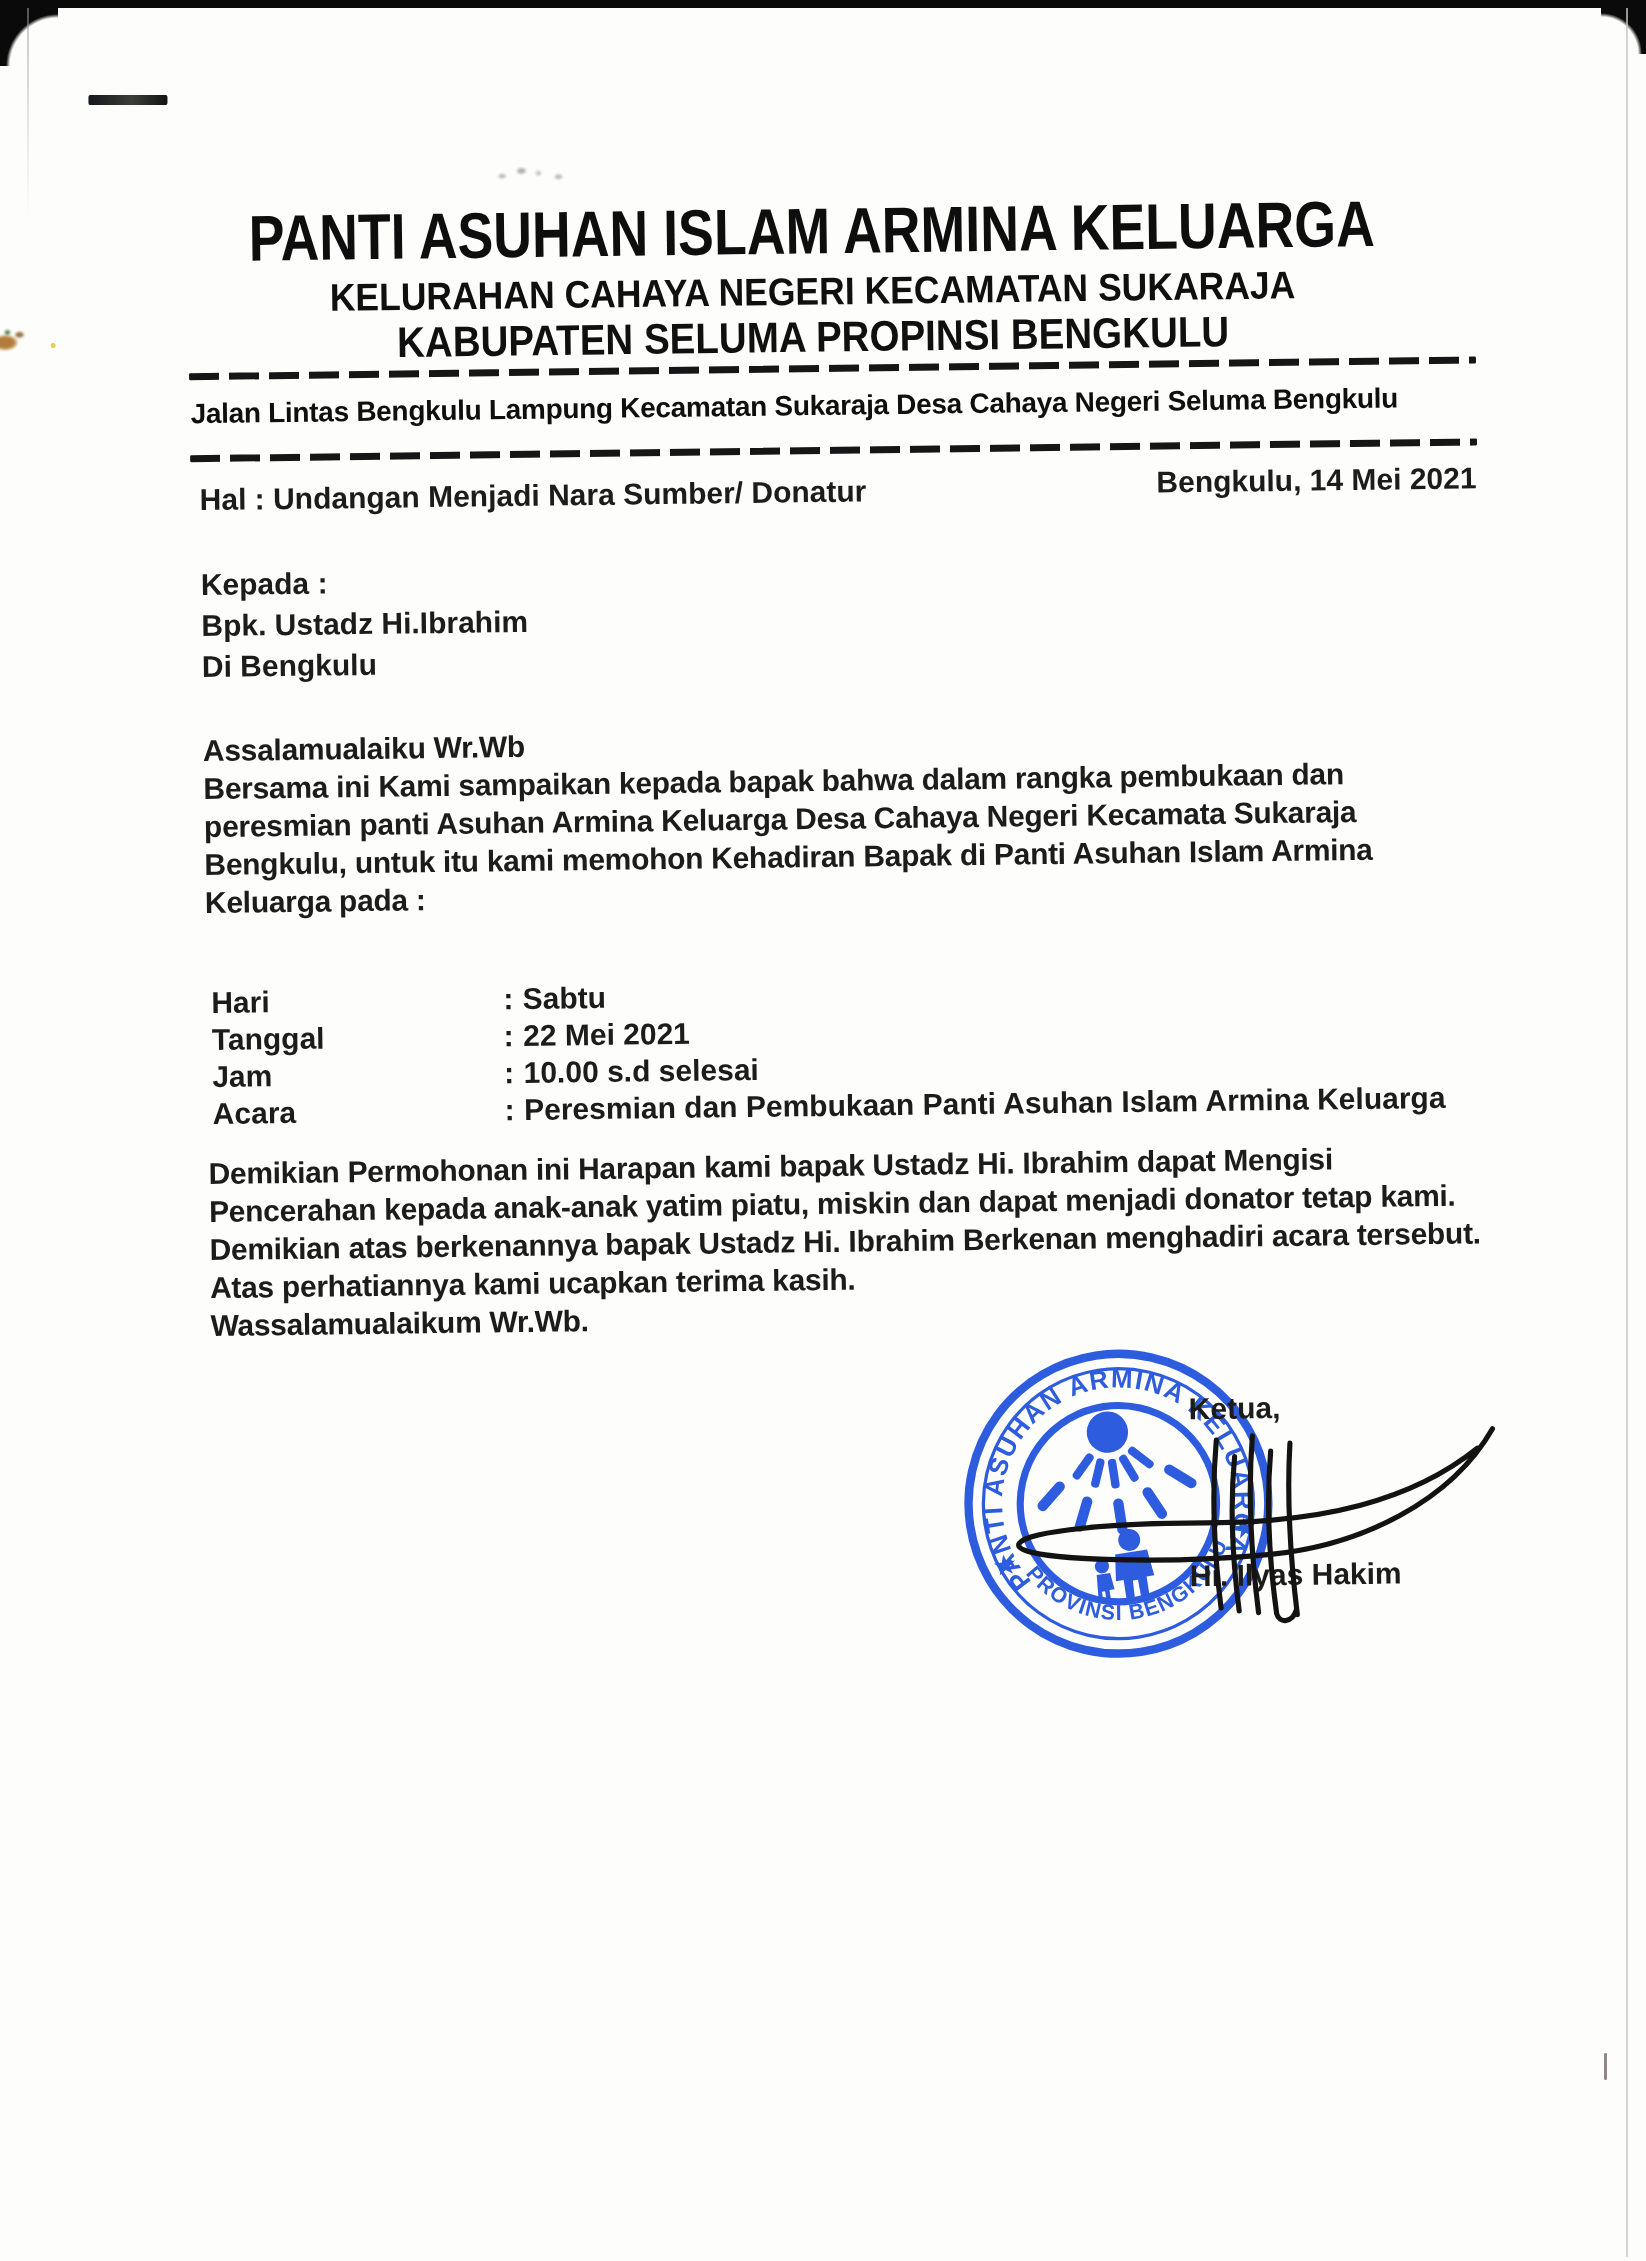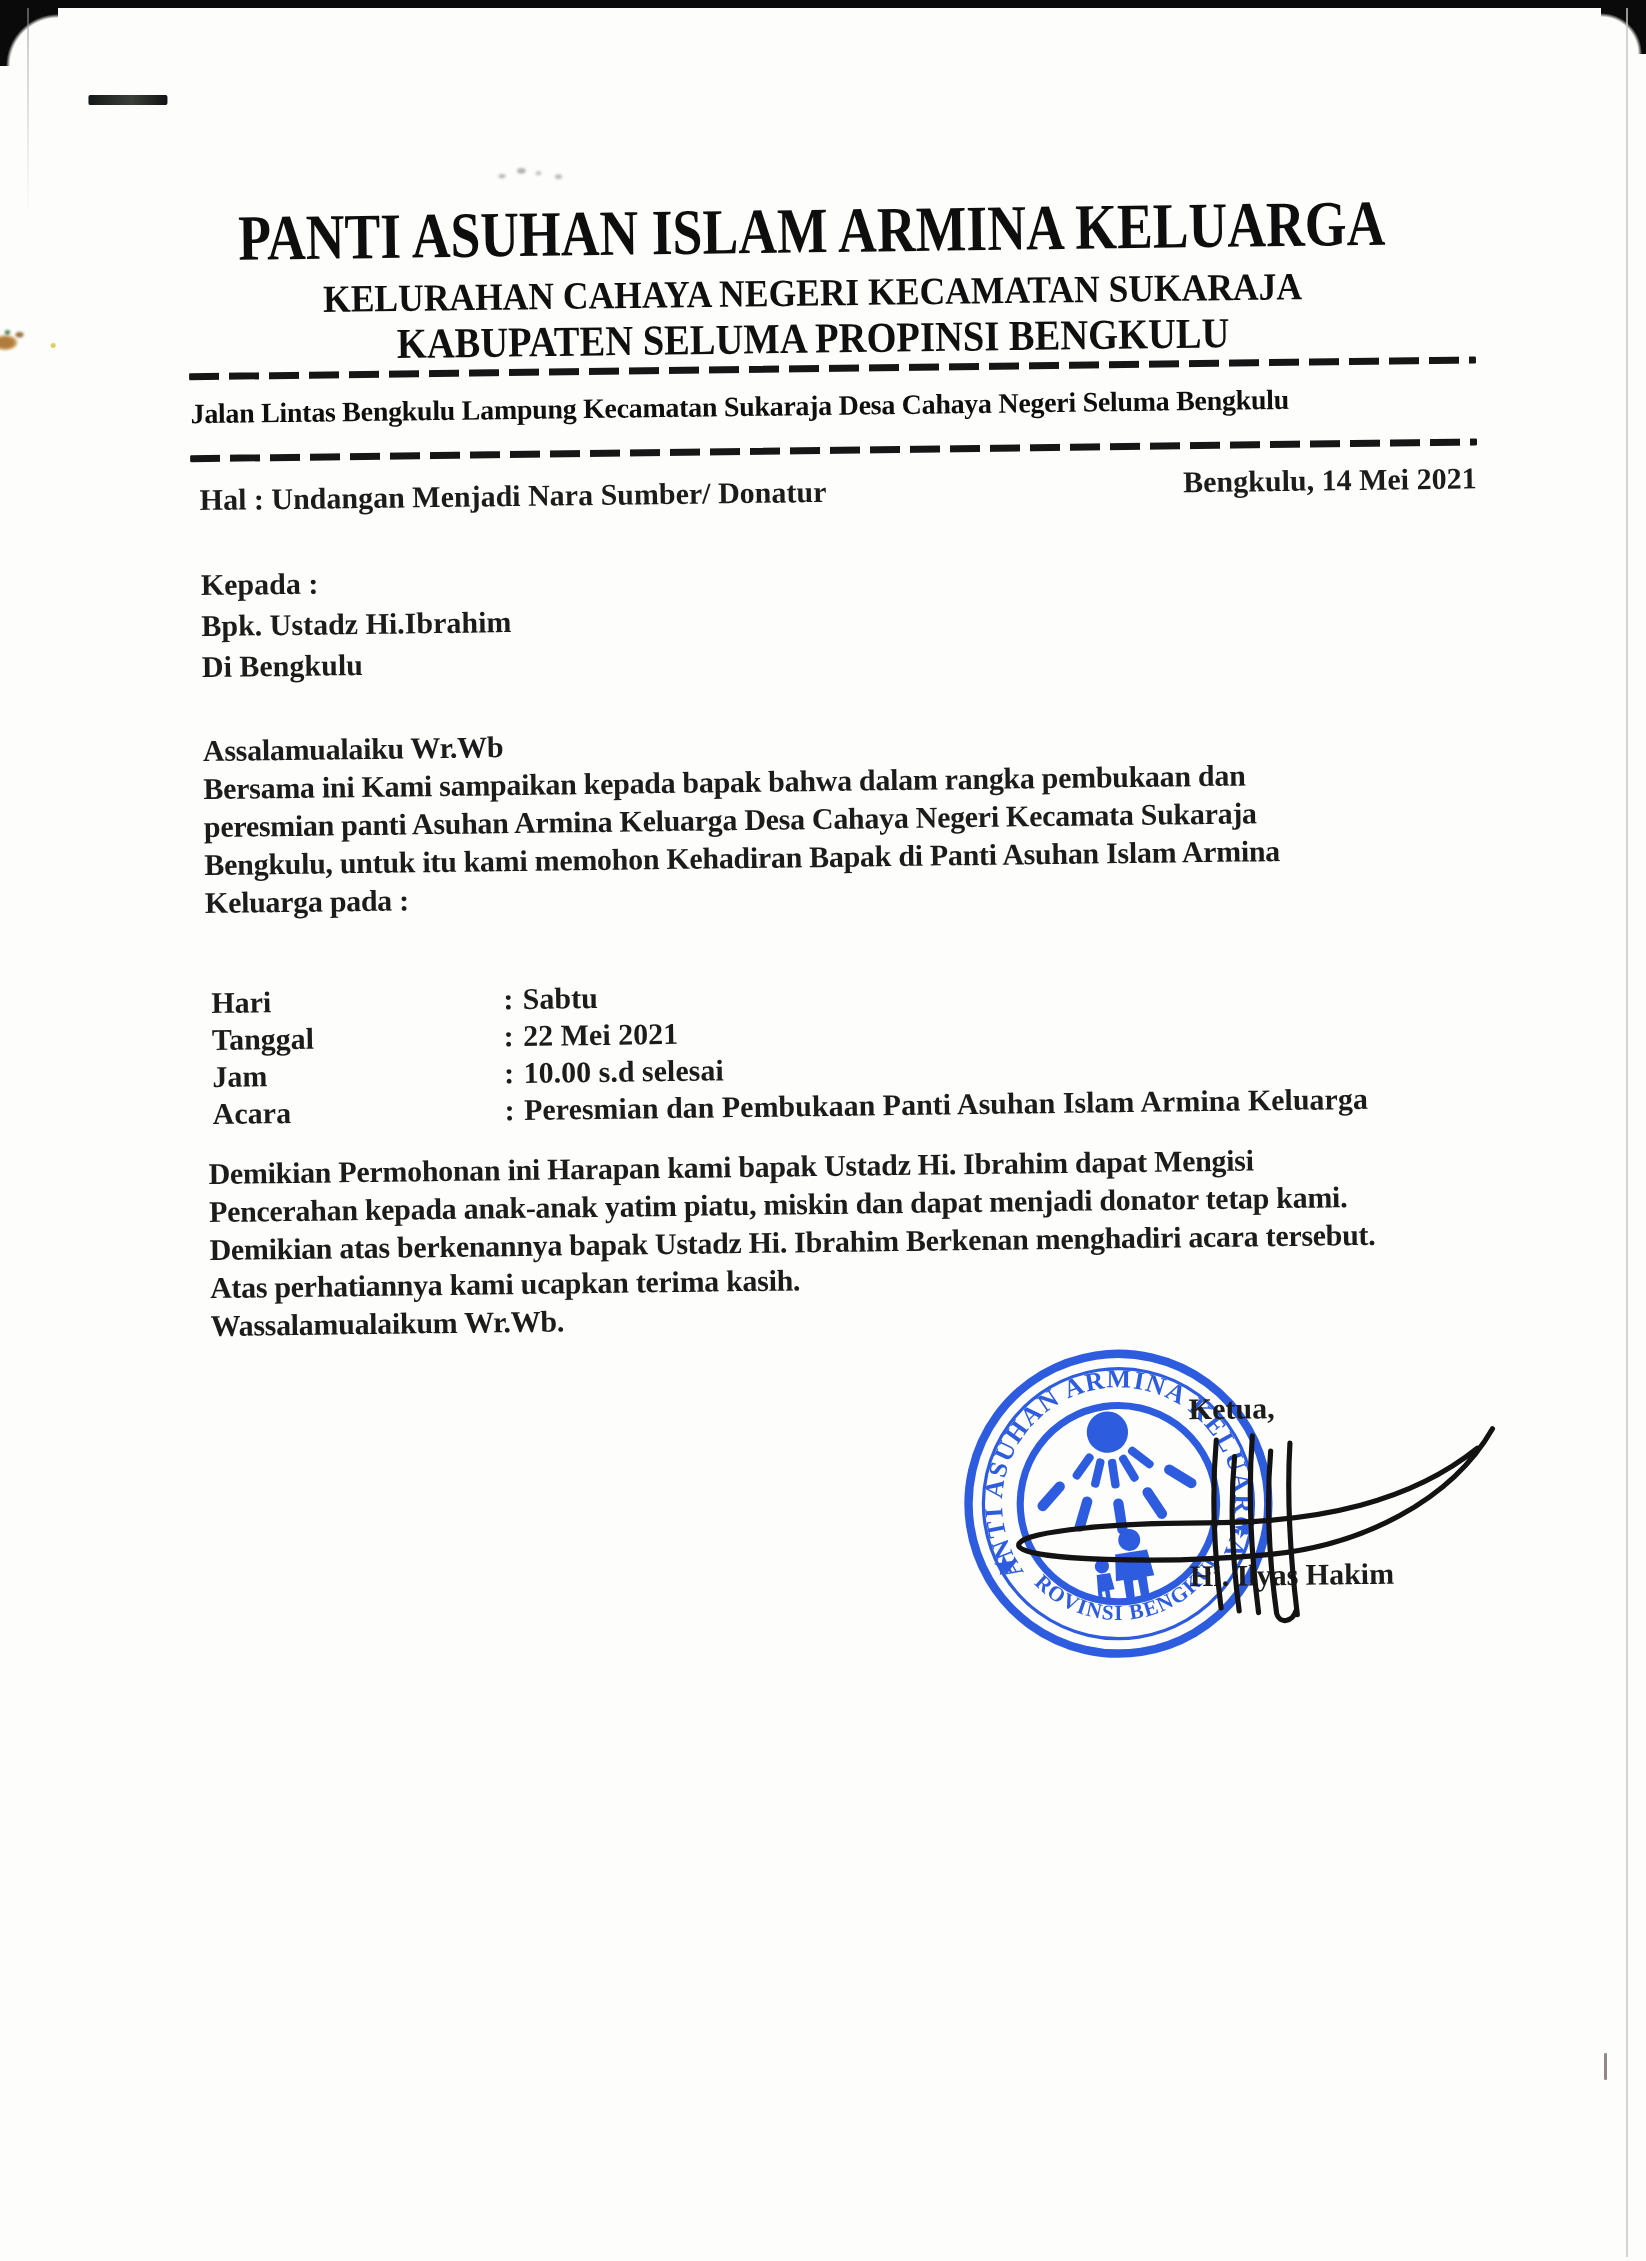--- a/index.html
+++ b/index.html
@@ -1,19 +1,19 @@
 <!DOCTYPE html>
 <html style="font-size:10.3px"><head>
 <meta charset="utf-8">
 <style>
   html,body { margin:0; padding:0; background:#e9e9e9; }
   .scan {
     position:relative; width:1647px; height:2261px;
     background:#fdfdfb; overflow:hidden;
-    font-family:Liberation Serif, serif;
+    font-family:Liberation Sans, sans-serif;
     font-weight:bold; color:#1c1c1c;
   }
   .abs { position:absolute; }
   .tilt { position:absolute; inset:0; transform:rotate(-0.75deg); transform-origin:50% 50%; }
 
   
   .edge-top   { top:0; left:0; width:100%; height:8.4px; background:#0a0a0a; }
   .corner-tl  { top:8.4px; left:0; width:58px; height:58px;
                 background:radial-gradient(circle at 58px 58px, transparent 0 48px, #0a0a0a 52px); }
   .corner-tr  { top:8.4px; right:0; width:46px; height:46px;

